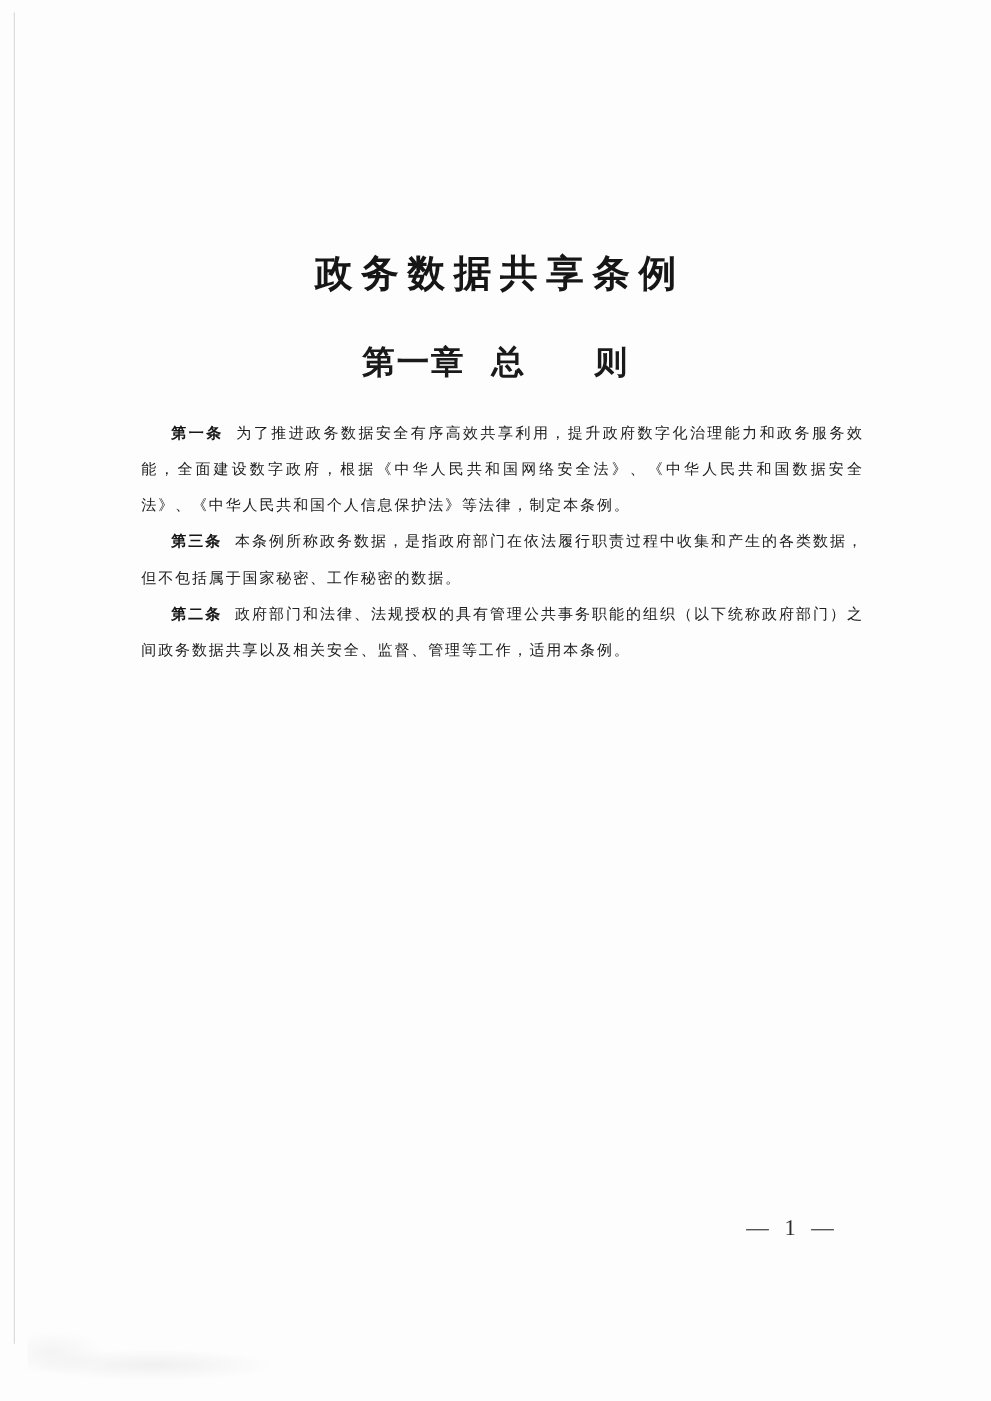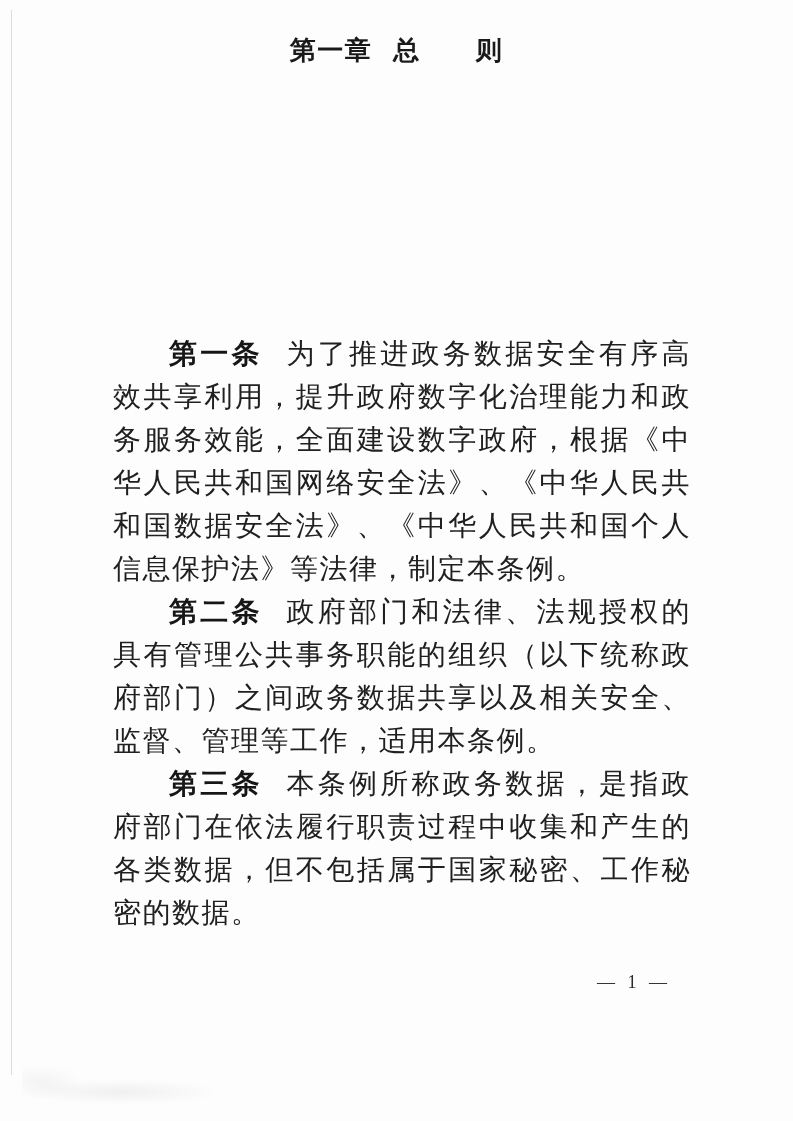--- a/index.html
+++ b/index.html
@@ -60,22 +60,22 @@
     margin-right: 0.8em;
   }
   .body-text {
     position: absolute;
     left: 113px;
     top: 332px;
     width: 578px;
   }
   .body-text p {
     margin: 0;
-    font-size: 28px;
-    line-height: 43px;
+    font-size: 12px;
+    line-height: 29px;
     letter-spacing: 1.5px;
     text-align: justify;
     text-indent: 2em;
     color: #202020;
   }
   .article-label {
     font-weight: bold;
     margin-right: 0.85em;
     color: #161616;
   }
@@ -92,32 +92,33 @@
   }
 </style>
 </head>
 <body>
 
 <div class="page">
 
   <div class="scan-line"></div>
   <div class="scan-smudge"></div>
 
+  <h1 class="doc-title">政务数据共享条例</h1>
 
   <h2 class="chapter-heading">
     <span class="chapter-label">第一章</span><span>总　　则</span>
   </h2>
 
   <div class="body-text">
     <p>
       <span class="article-label">第一条</span><span>为了推进政务数据安全有序高效共享利用，提升政府数字化治理能力和政务服务效能，全面建设数字政府，根据《中华人民共和国网络安全法》、《中华人民共和国数据安全法》、《中华人民共和国个人信息保护法》等法律，制定本条例。</span>
     </p>
     <p>
-      <span class="article-label">第二条</span><span>政府部门和法律、法规授权的具有管理公共事务职能的组织（以下统称政府部门）之间政务数据共享以及相关安全、监督、管理等工作，适用本条例。</span>
+      <span class="article-label">第三条</span><span>本条例所称政务数据，是指政府部门在依法履行职责过程中收集和产生的各类数据，但不包括属于国家秘密、工作秘密的数据。</span>
     </p>
     <p>
-      <span class="article-label">第三条</span><span>本条例所称政务数据，是指政府部门在依法履行职责过程中收集和产生的各类数据，但不包括属于国家秘密、工作秘密的数据。</span>
+      <span class="article-label">第二条</span><span>政府部门和法律、法规授权的具有管理公共事务职能的组织（以下统称政府部门）之间政务数据共享以及相关安全、监督、管理等工作，适用本条例。</span>
     </p>
   </div>
 
   <div class="page-number">— 1 —</div>
 
 </div>
 
 </body></html>

